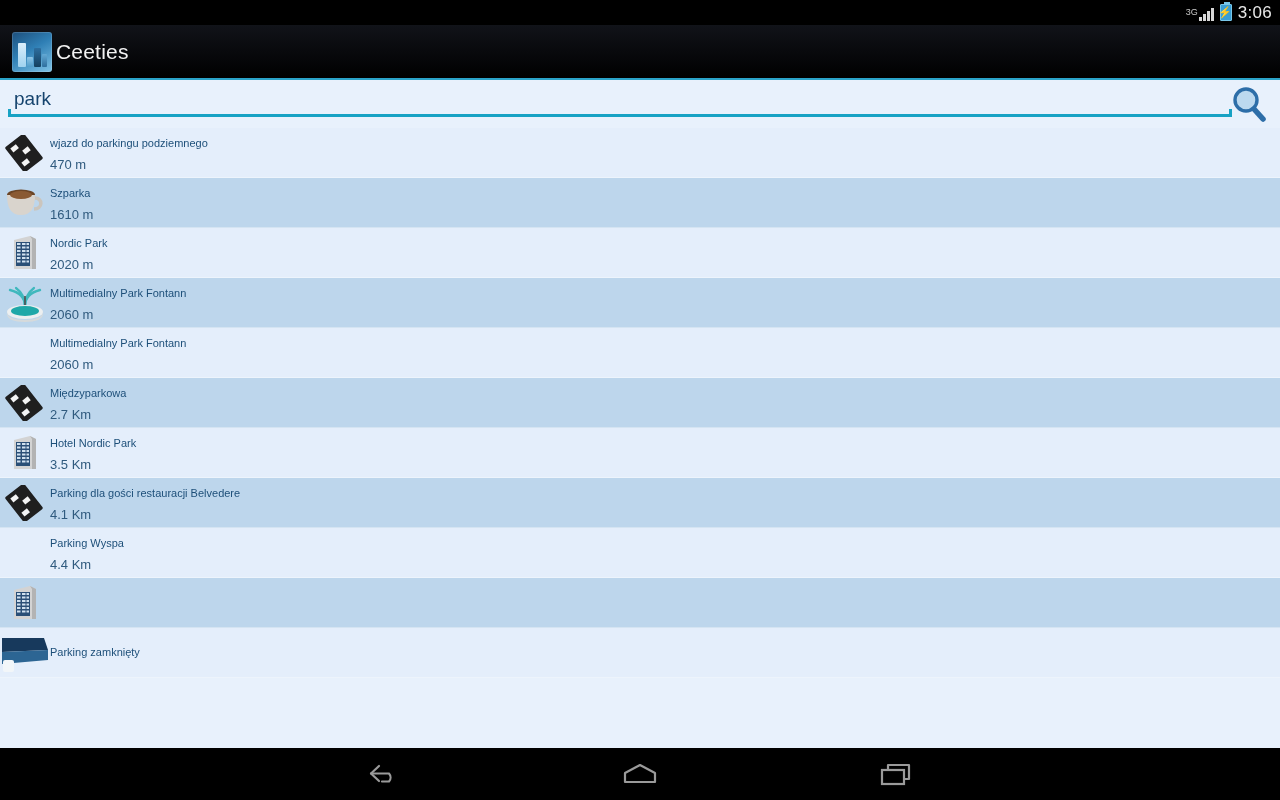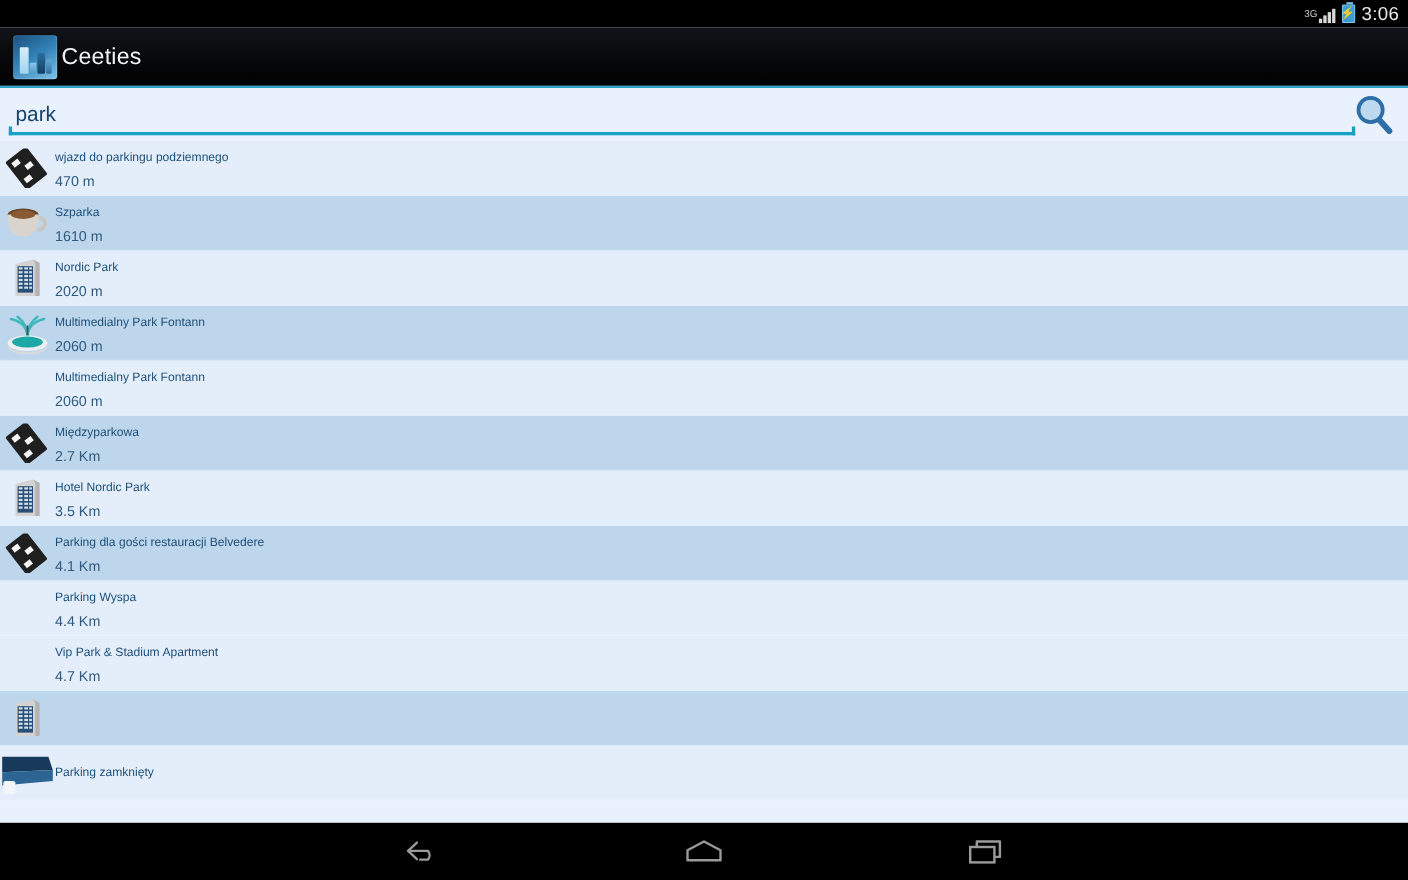--- a/index.html
+++ b/index.html
@@ -52,21 +52,21 @@
   #app-icon .bar { position:absolute; bottom:5px; border-radius:1px; }
   #app-icon .b1 { left:6px;  width:8px;  height:24px; background:linear-gradient(#dbeefb,#9fd2ef); }
   #app-icon .b2 { left:15px; width:6px;  height:10px; background:linear-gradient(#8fc6e8,#4f9bc8); }
   #app-icon .b3 { left:22px; width:7px;  height:19px; background:linear-gradient(#2d6e9f,#14405f); }
   #app-icon .b4 { left:30px; width:5px;  height:13px; background:linear-gradient(#63a9d4,#2e6f9e); }
   #app-title { color:#f2f2f2; font-size:21px; margin-left:4px; letter-spacing:.2px; }
 
   
   #searchzone {
     position:absolute; top:82px; left:0; width:1280px; height:46px;
-    background:#e8f1fc; display:flex; align-items:center;
+    background:#e8f1fc; display:flex; align-items:flex-start;
   }
   #search-wrap { position:relative; margin:0 0 0 8px; width:1224px; }
   #search-input {
     width:100%; border:0; outline:0; background:transparent;
     font-family:"Liberation Sans", sans-serif;
     font-size:19px; color:#16446e; padding:6px 2px 7px 6px;
   }
   #search-underline {
     position:absolute; left:0; right:0; bottom:0;
     height:3px; background:#17a2c4;
@@ -316,27 +316,20 @@
           <div class="row-dist">4.1 Km</div>
         </div>
       </div>
       <div class="row odd">
         <div class="row-icon"></div>
         <div class="row-text">
           <div class="row-title">Parking Wyspa</div>
           <div class="row-dist">4.4 Km</div>
         </div>
       </div>
-      <div class="row odd">
-        <div class="row-icon"></div>
-        <div class="row-text">
-          <div class="row-title">Vip Park &amp; Stadium Apartment</div>
-          <div class="row-dist">4.7 Km</div>
-        </div>
-      </div>
       <div class="row even">
         <div class="row-icon">
           <svg class="ic-build" viewBox="0 0 26 38">
             <polygon points="2,6 18,2 24,5 24,35 2,35" fill="#d3d3d3"></polygon>
             <polygon points="18,2 24,5 24,35 20,35 20,5" fill="#b3b3b3"></polygon>
             <rect x="4" y="8" width="14" height="24" fill="#2a4f77"></rect>
             <g fill="#cfe0ef">
               <rect x="5" y="9" width="3.5" height="2"></rect>
               <rect x="10" y="9" width="3.5" height="2"></rect>
               <rect x="14.5" y="9" width="2.5" height="2"></rect>

